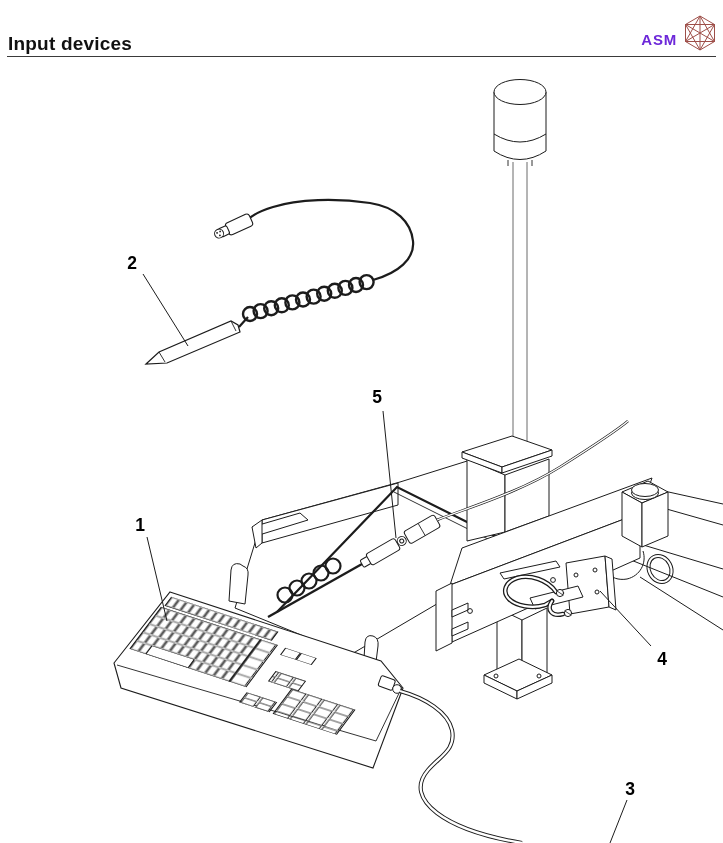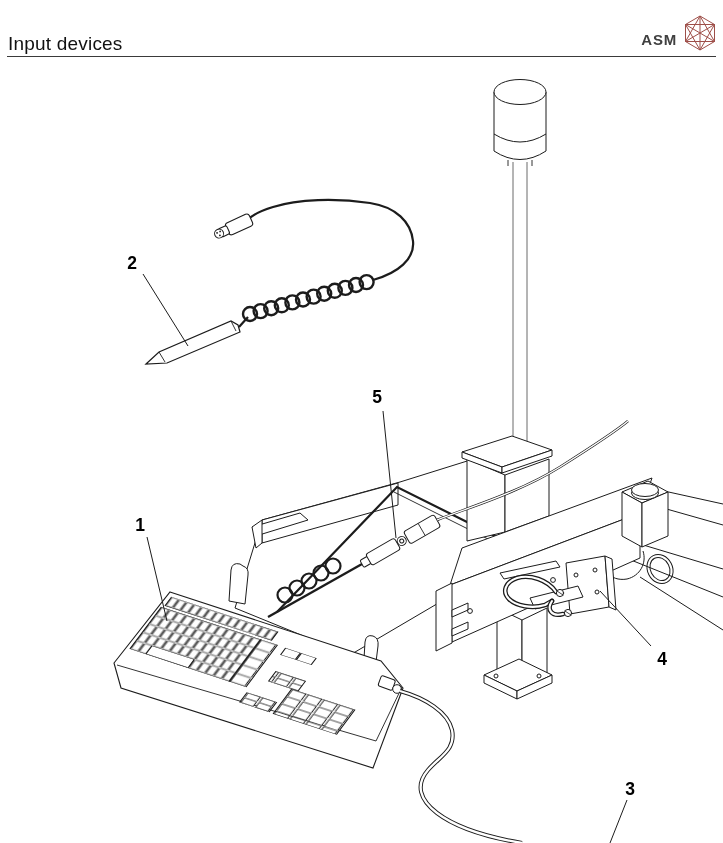--- a/index.html
+++ b/index.html
@@ -1,22 +1,22 @@
 <!DOCTYPE html>
 <html><head>
 <meta charset="utf-8">
 <style>
   html,body{margin:0;padding:0;background:#fff;}
   .page{position:relative;width:723px;height:843px;background:#fff;overflow:hidden;
         font-family:"Liberation Sans",sans-serif;}
-  .page-title{position:absolute;left:8px;top:33px;font-size:19px;font-weight:normal;color:#111;
+  .page-title{position:absolute;left:8px;top:33px;font-size:19px;font-weight:bold;color:#111;
         letter-spacing:.2px;}
   .title-rule{position:absolute;left:7px;top:56px;width:709px;height:0;border-top:1.6px solid #3a3a3a;}
   .logo{position:absolute;right:4px;top:12px;display:flex;align-items:center;gap:6px;}
-  .logo-text{font-size:15px;font-weight:600;color:#404040;letter-spacing:.8px;padding-top:8px;}
+  .logo-text{font-size:15px;font-weight:600;color:#6d28d9;letter-spacing:.8px;padding-top:8px;}
   svg text.callout{font-family:"Liberation Sans",sans-serif;font-size:17.5px;font-weight:bold;fill:#000;}
   .fig{position:absolute;left:0;top:0;}
 </style>
 </head>
 <body>
 
 <div class="page">
 
   <div class="page-title">Input devices</div>
   <div class="title-rule"></div>

